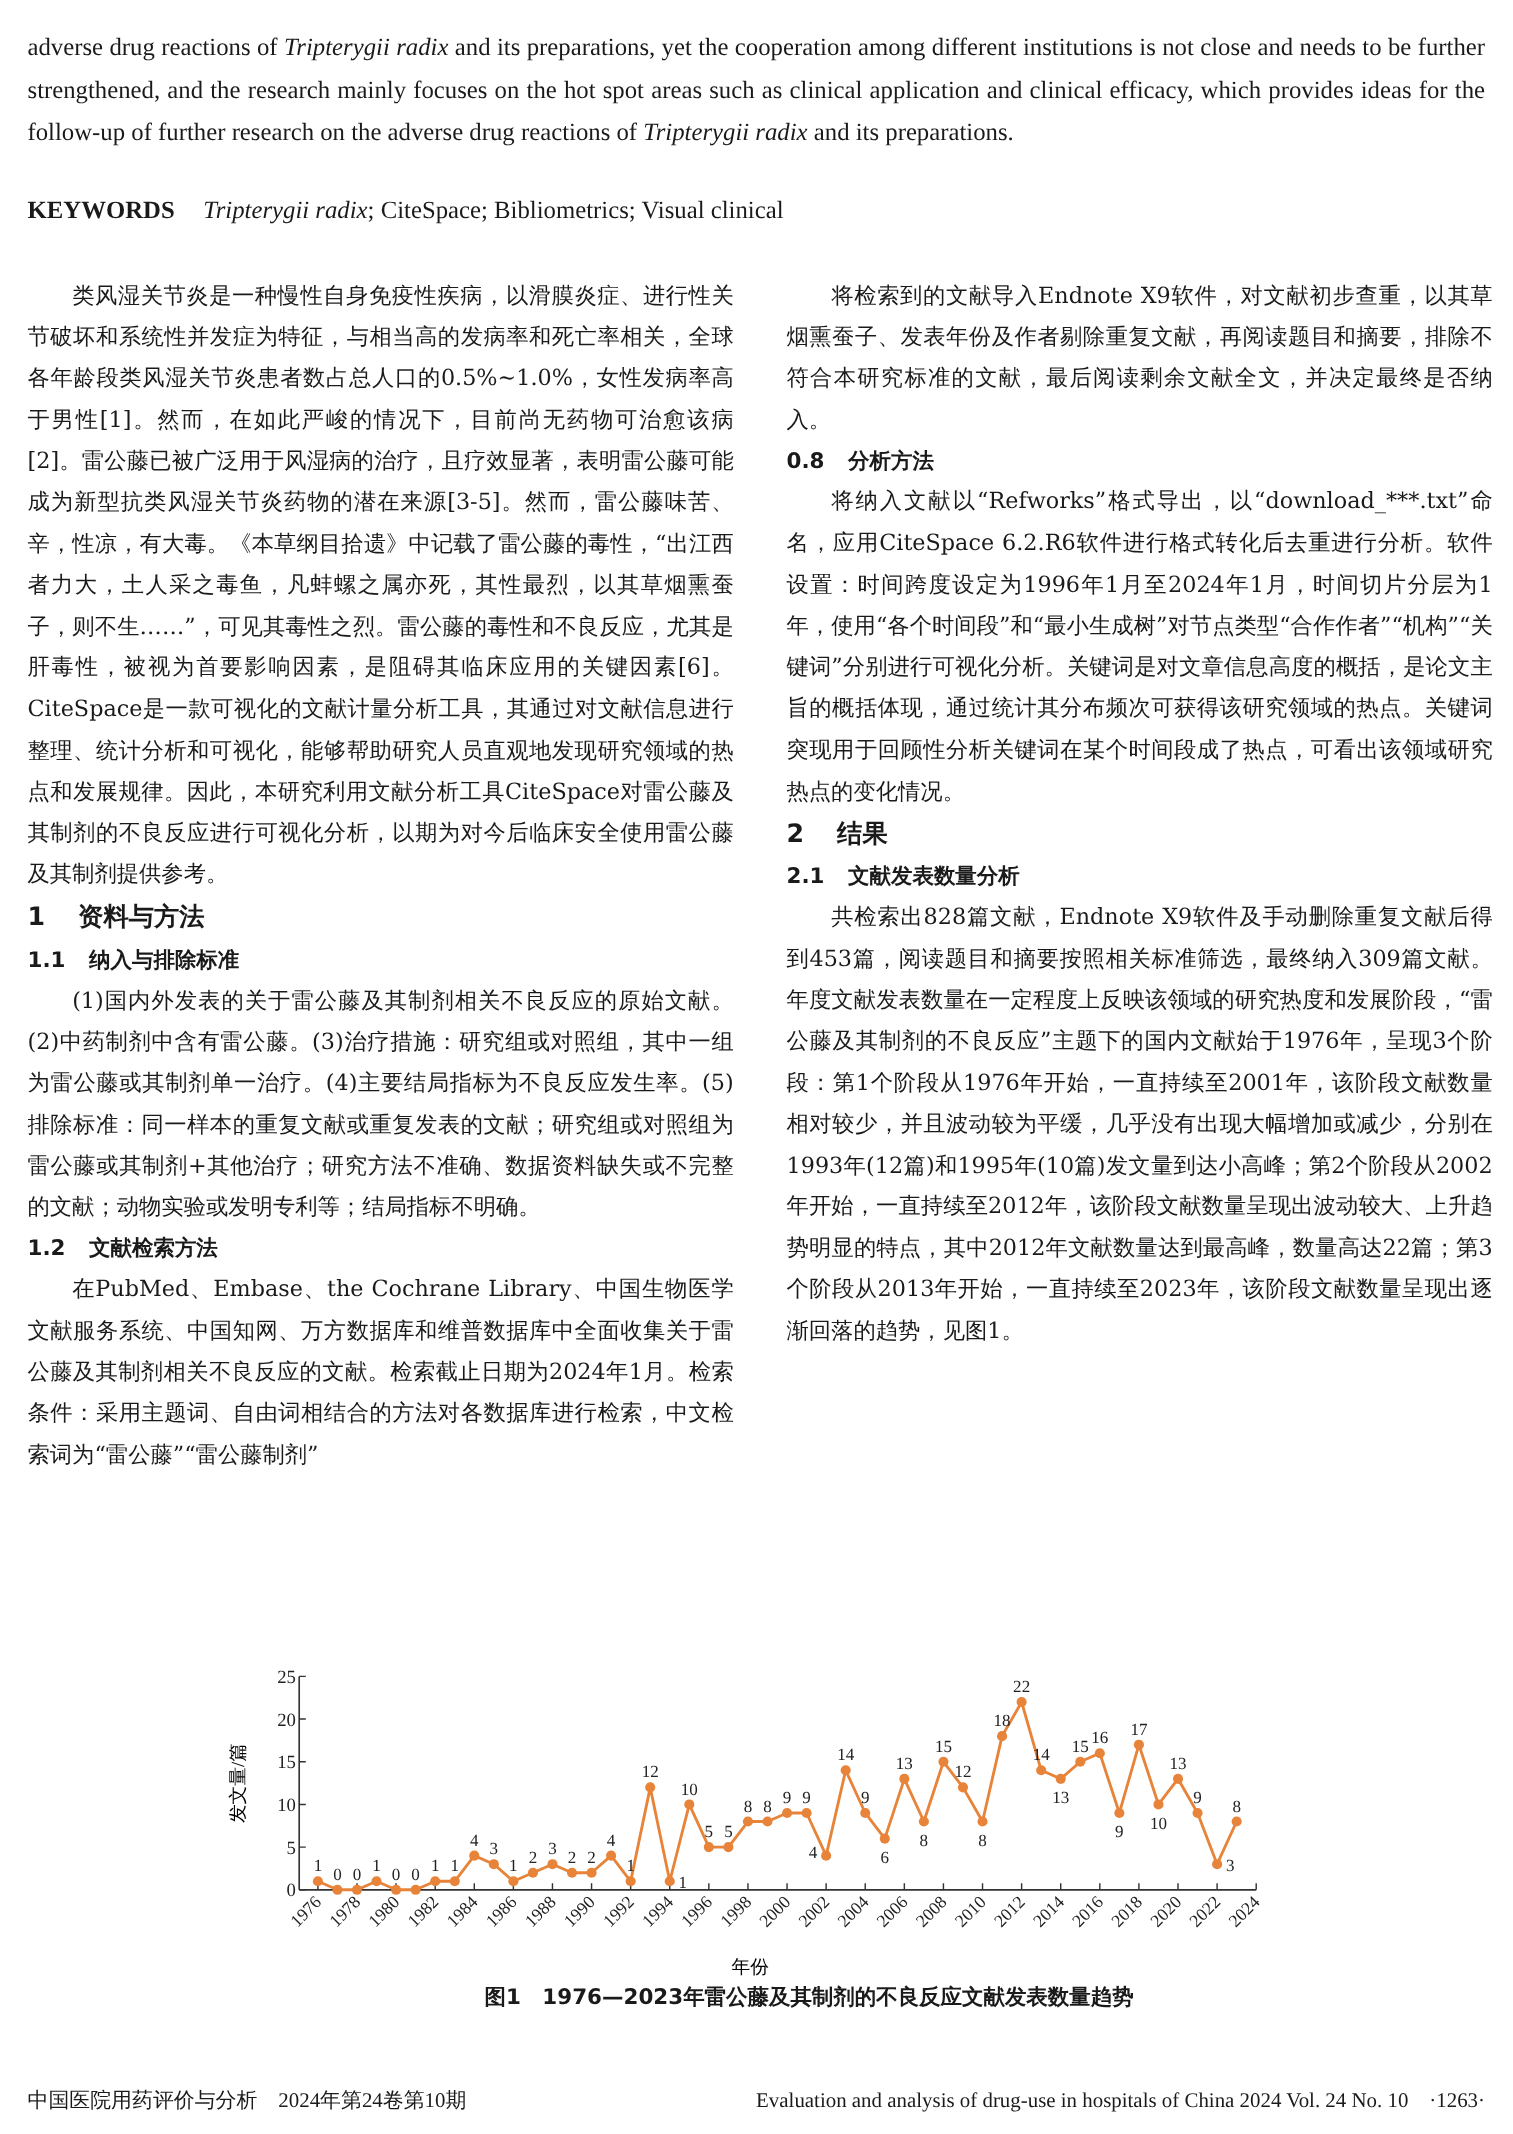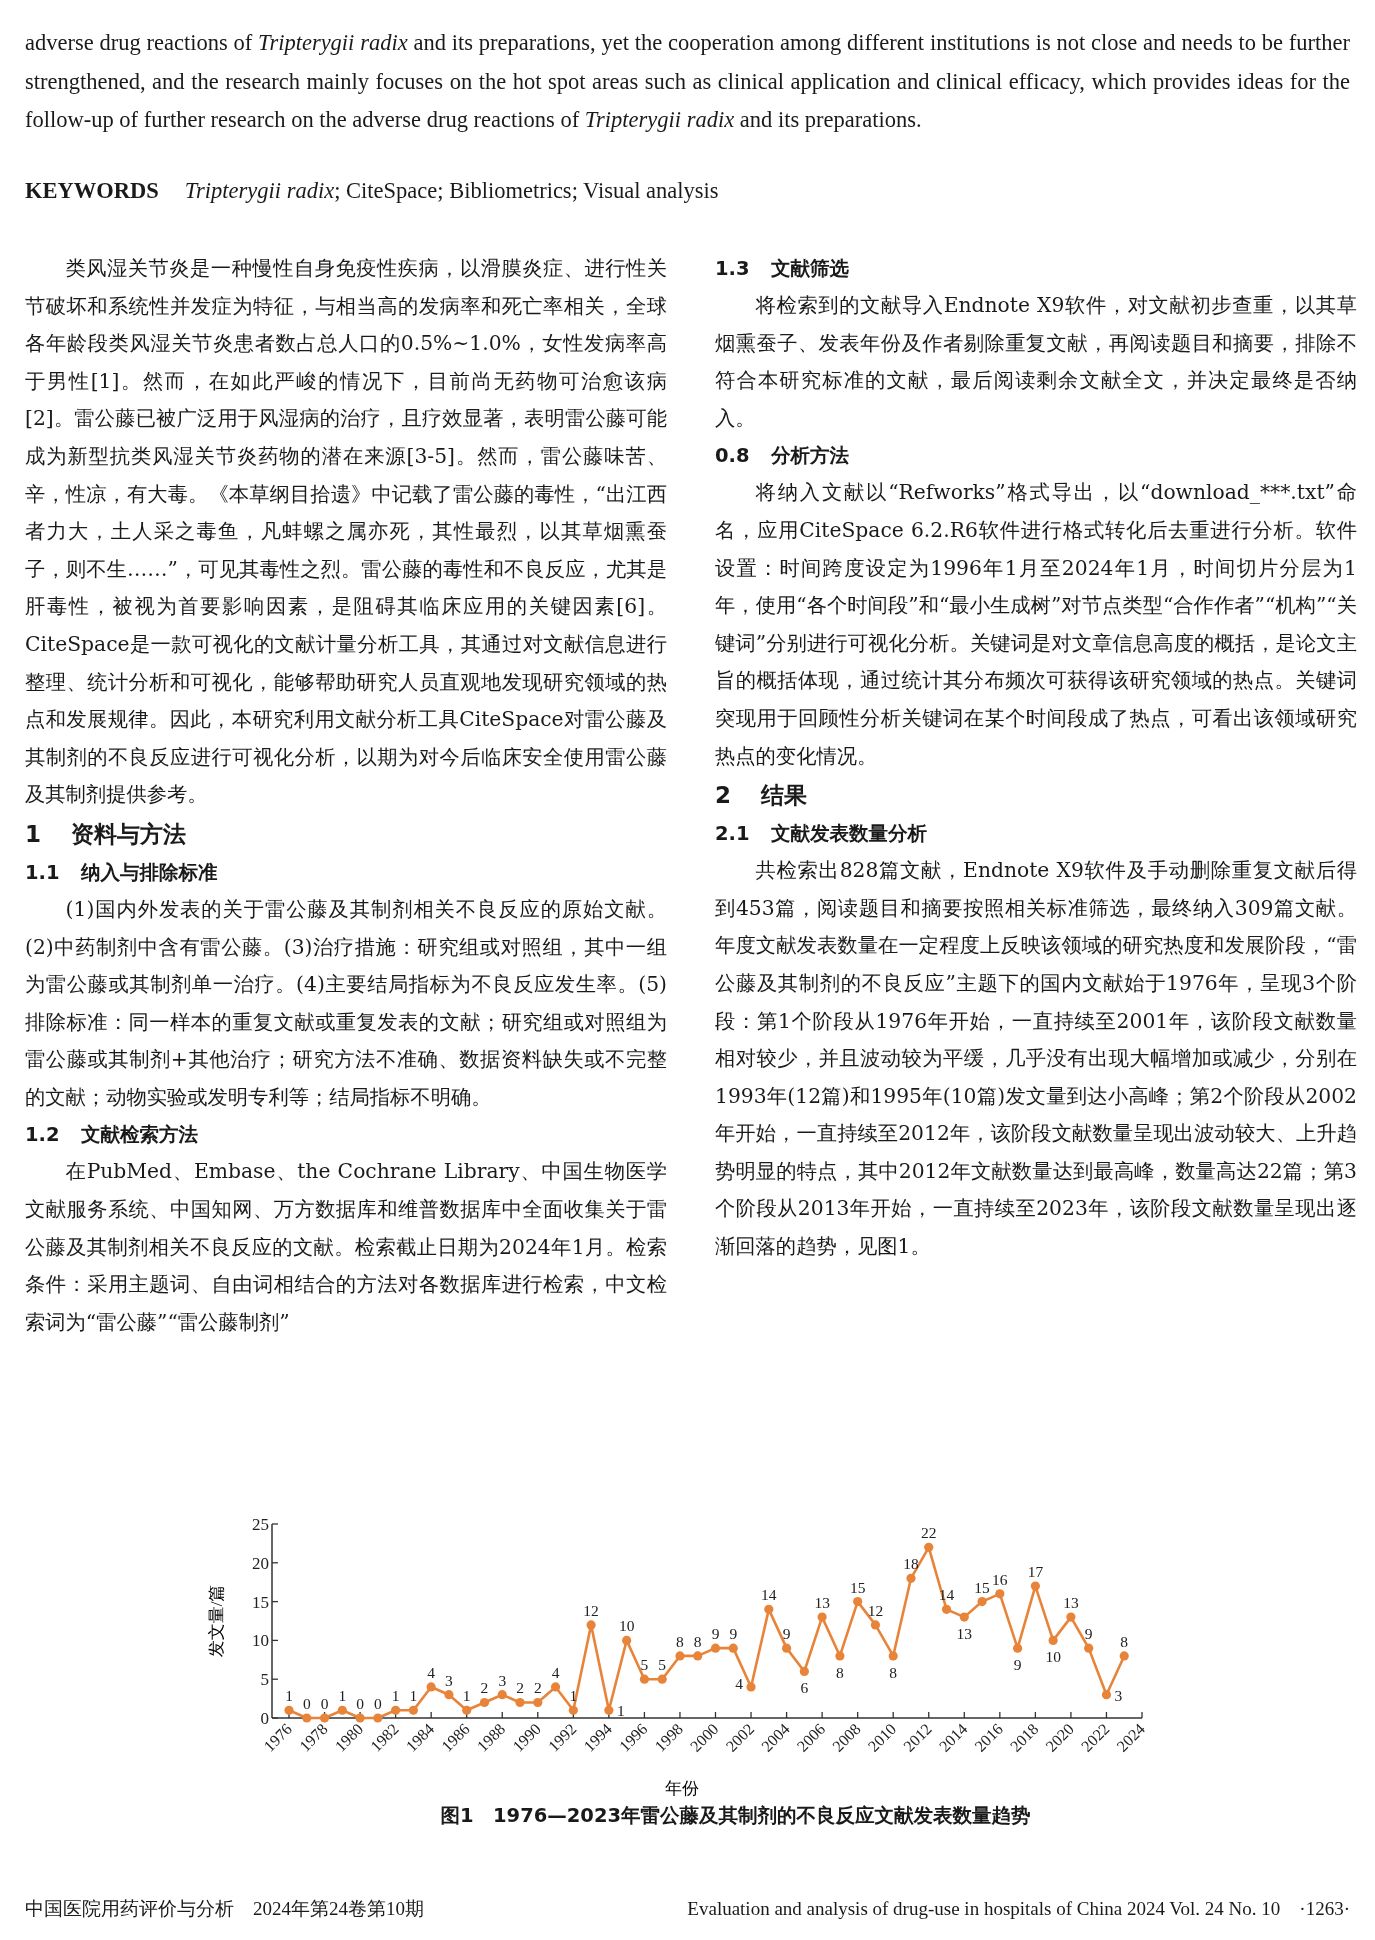--- a/index.html
+++ b/index.html
@@ -38,34 +38,33 @@
   .footer-left { left: 25px; text-align: center; }
   .footer-right { right: 25px; }
   svg text { font-family: "Liberation Serif", serif; }
 </style>
 </head>
 <body>
 
 <div class="abs en-abstract" id="abstract"><span>adverse drug reactions of </span><i>Tripterygii radix</i><span> and its preparations, yet the cooperation among different institutions is not close and needs to be further strengthened, and the research mainly focuses on the hot spot areas such as clinical application and clinical efficacy, which provides ideas for the follow-up of further research on the adverse drug reactions of </span><i>Tripterygii radix</i><span> and its preparations.</span></div>
 
 <div class="abs keywords">
-  <b>KEYWORDS</b><i>Tripterygii radix</i><span>; CiteSpace; Bibliometrics; Visual analysis</span>
+  <b>KEYWORDS</b><i>Tripterygii radix</i><span>; CiteSpace; Bibliometrics; Visual clinical</span>
 </div>
 
 <div class="col col-left">
   <p class="para">类风湿关节炎是一种慢性自身免疫性疾病，以滑膜炎症、进行性关节破坏和系统性并发症为特征，与相当高的发病率和死亡率相关，全球各年龄段类风湿关节炎患者数占总人口的0.5%~1.0%，女性发病率高于男性[1]。然而，在如此严峻的情况下，目前尚无药物可治愈该病[2]。雷公藤已被广泛用于风湿病的治疗，且疗效显著，表明雷公藤可能成为新型抗类风湿关节炎药物的潜在来源[3-5]。然而，雷公藤味苦、辛，性凉，有大毒。《本草纲目拾遗》中记载了雷公藤的毒性，“出江西者力大，土人采之毒鱼，凡蚌螺之属亦死，其性最烈，以其草烟熏蚕子，则不生……”，可见其毒性之烈。雷公藤的毒性和不良反应，尤其是肝毒性，被视为首要影响因素，是阻碍其临床应用的关键因素[6]。CiteSpace是一款可视化的文献计量分析工具，其通过对文献信息进行整理、统计分析和可视化，能够帮助研究人员直观地发现研究领域的热点和发展规律。因此，本研究利用文献分析工具CiteSpace对雷公藤及其制剂的不良反应进行可视化分析，以期为对今后临床安全使用雷公藤及其制剂提供参考。</p>
   <p class="h1"><span class="num">1</span><span>资料与方法</span></p>
   <p class="h2"><span class="num2">1.1</span><span>纳入与排除标准</span></p>
   <p class="para">(1)国内外发表的关于雷公藤及其制剂相关不良反应的原始文献。(2)中药制剂中含有雷公藤。(3)治疗措施：研究组或对照组，其中一组为雷公藤或其制剂单一治疗。(4)主要结局指标为不良反应发生率。(5)排除标准：同一样本的重复文献或重复发表的文献；研究组或对照组为雷公藤或其制剂+其他治疗；研究方法不准确、数据资料缺失或不完整的文献；动物实验或发明专利等；结局指标不明确。</p>
   <p class="h2"><span class="num2">1.2</span><span>文献检索方法</span></p>
   <p class="para">在PubMed、Embase、the Cochrane Library、中国生物医学文献服务系统、中国知网、万方数据库和维普数据库中全面收集关于雷公藤及其制剂相关不良反应的文献。检索截止日期为2024年1月。检索条件：采用主题词、自由词相结合的方法对各数据库进行检索，中文检索词为“雷公藤”“雷公藤制剂”</p>
 </div>
 
 <div class="col col-right">
-  <p class="h2"><span class="num2">1.3</span><span>文献筛选</span></p>
   <p class="para">将检索到的文献导入Endnote X9软件，对文献初步查重，以其草烟熏蚕子、发表年份及作者剔除重复文献，再阅读题目和摘要，排除不符合本研究标准的文献，最后阅读剩余文献全文，并决定最终是否纳入。</p>
   <p class="h2"><span class="num2">0.8</span><span>分析方法</span></p>
   <p class="para">将纳入文献以“Refworks”格式导出，以“download_***.txt”命名，应用CiteSpace 6.2.R6软件进行格式转化后去重进行分析。软件设置：时间跨度设定为1996年1月至2024年1月，时间切片分层为1年，使用“各个时间段”和“最小生成树”对节点类型“合作作者”“机构”“关键词”分别进行可视化分析。关键词是对文章信息高度的概括，是论文主旨的概括体现，通过统计其分布频次可获得该研究领域的热点。关键词突现用于回顾性分析关键词在某个时间段成了热点，可看出该领域研究热点的变化情况。</p>
   <p class="h1"><span class="num">2</span><span>结果</span></p>
   <p class="h2"><span class="num2">2.1</span><span>文献发表数量分析</span></p>
   <p class="para">共检索出828篇文献，Endnote X9软件及手动删除重复文献后得到453篇，阅读题目和摘要按照相关标准筛选，最终纳入309篇文献。年度文献发表数量在一定程度上反映该领域的研究热度和发展阶段，“雷公藤及其制剂的不良反应”主题下的国内文献始于1976年，呈现3个阶段：第1个阶段从1976年开始，一直持续至2001年，该阶段文献数量相对较少，并且波动较为平缓，几乎没有出现大幅增加或减少，分别在1993年(12篇)和1995年(10篇)发文量到达小高峰；第2个阶段从2002年开始，一直持续至2012年，该阶段文献数量呈现出波动较大、上升趋势明显的特点，其中2012年文献数量达到最高峰，数量高达22篇；第3个阶段从2013年开始，一直持续至2023年，该阶段文献数量呈现出逐渐回落的趋势，见图1。</p>
 </div>
 
 <div class="abs figure">
   <svg id="chart" width="960" height="310">

